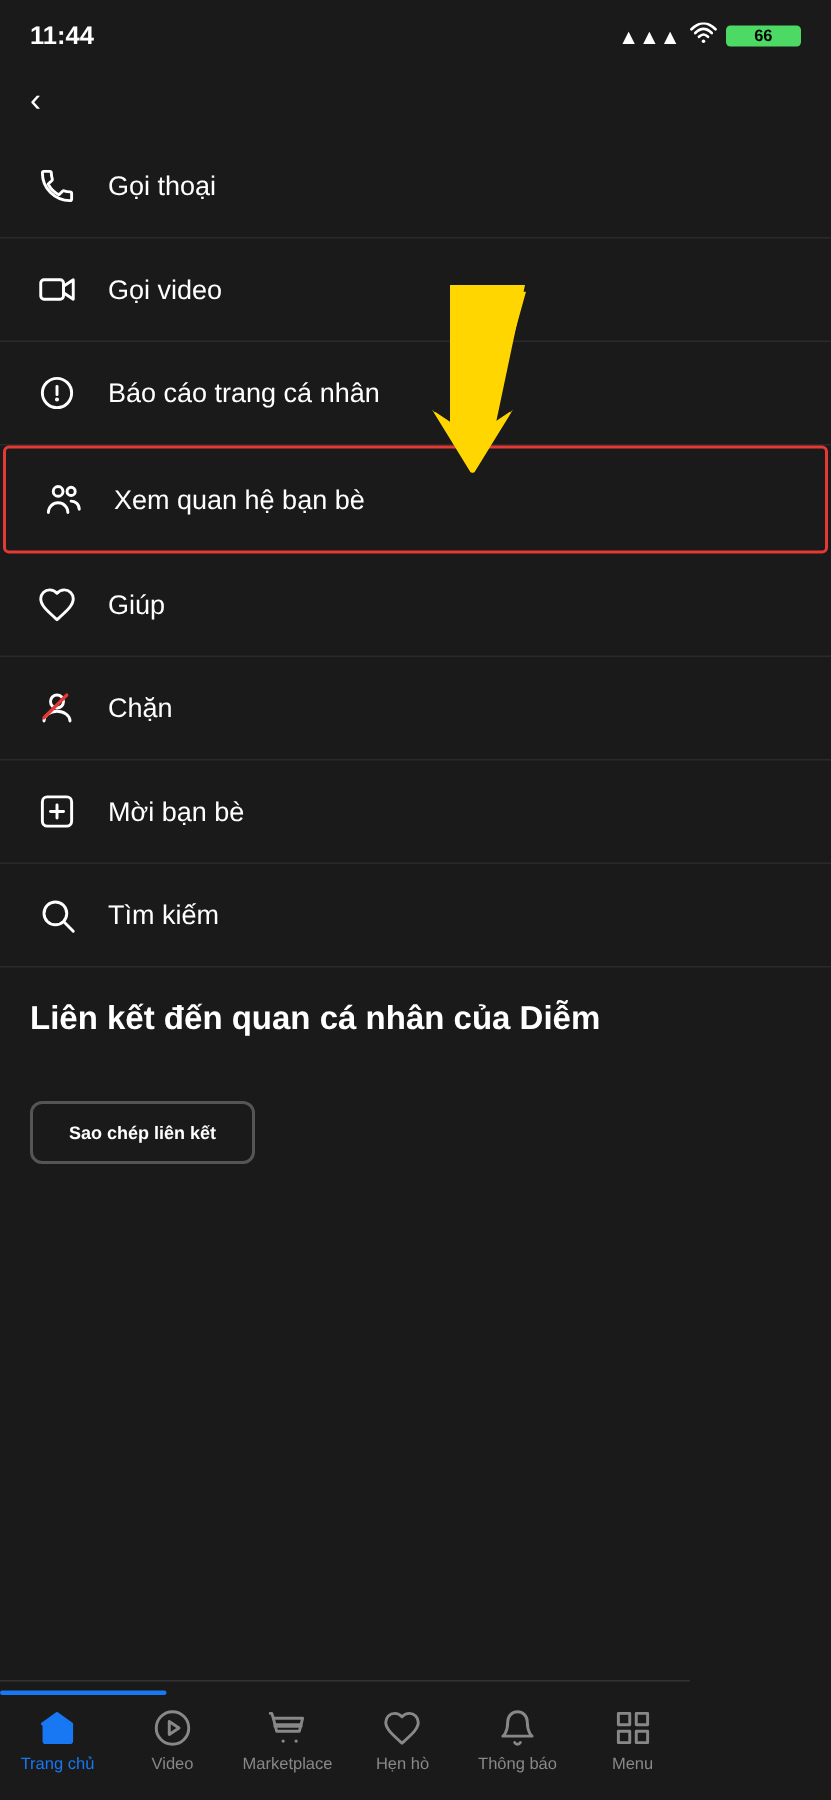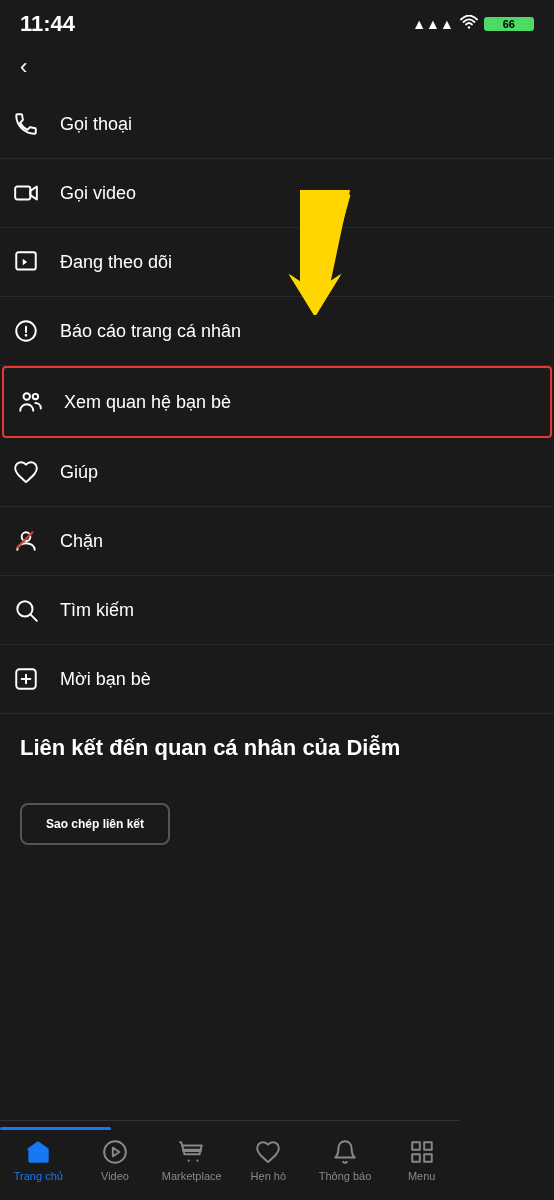--- a/index.html
+++ b/index.html
@@ -16,21 +16,21 @@
 
     
     .status-bar {
       display: flex;
       justify-content: space-between;
       align-items: center;
       padding: 12px 20px 8px 20px;
       height: 44px;
     }
     .status-time {
-      font-size: 22px;
+      font-size: 17px;
       font-weight: 700;
       color: #fff;
     }
     .status-icons {
       display: flex;
       align-items: center;
       gap: 6px;
     }
     .battery-box {
       display: flex;
@@ -56,21 +56,21 @@
     }
 
     
     .menu-list {
       list-style: none;
       margin-top: 4px;
     }
     .menu-item {
       display: flex;
       align-items: center;
-      padding: 16px 8px;
+      padding: 16px 20px;
       border-bottom: 1px solid #2a2a2a;
       cursor: pointer;
       position: relative;
       text-align: right;
     }
     .menu-item.highlighted {
       border: 2px solid #e53935;
       border-radius: 4px;
       margin: 0 2px;
     }
@@ -245,29 +245,20 @@
     <li class="menu-item">
       <div class="menu-item-icon">
         <svg viewBox="0 0 24 24">
             <rect x="2" y="6" width="14" height="12" rx="2"></rect>
             <path d="M16 10l6-4v12l-6-4V10z"></path>
           </svg>
       </div>
       <span class="menu-item-label">Gọi video</span>
     </li>
 
-    <li class="menu-item">
-      <div class="menu-item-icon">
-        <svg viewBox="0 0 24 24">
-          <rect x="3" y="3" width="18" height="16" rx="2"></rect>
-          <path d="M9 9l4 3-4 3V9z" fill="#fff" stroke="none"></path>
-        </svg>
-      </div>
-      <span class="menu-item-label">Đang theo dõi</span>
-    </li>
 
     <li class="menu-item">
       <div class="menu-item-icon">
         <svg viewBox="0 0 24 24">
           <circle cx="12" cy="12" r="9"></circle>
           <line x1="12" y1="8" x2="12" y2="13"></line>
           <circle cx="12" cy="16" r="0.5" fill="#fff" stroke="#fff" stroke-width="1.5"></circle>
         </svg>
       </div>
       <span class="menu-item-label">Báo cáo trang cá nhân</span>
@@ -301,36 +292,36 @@
           <path d="M4 20c0-3.3 3.6-6 8-6s8 2.7 8 6"></path>
           <line x1="18" y1="4" x2="4" y2="18" stroke="#e53935" stroke-width="2"></line>
         </svg>
       </div>
       <span class="menu-item-label">Chặn</span>
     </li>
 
     <li class="menu-item">
       <div class="menu-item-icon">
         <svg viewBox="0 0 24 24">
-          <circle cx="11" cy="11" r="7"></circle>
-          <line x1="16.5" y1="16.5" x2="22" y2="22"></line>
-        </svg>
-      </div>
-      <span class="menu-item-label">Tìm kiếm</span>
-    </li>
-
-    <li class="menu-item">
-      <div class="menu-item-icon">
-        <svg viewBox="0 0 24 24">
           <rect x="3" y="3" width="18" height="18" rx="3"></rect>
           <line x1="12" y1="8" x2="12" y2="16"></line>
           <line x1="8" y1="12" x2="16" y2="12"></line>
         </svg>
       </div>
       <span class="menu-item-label">Mời bạn bè</span>
+    </li>
+
+    <li class="menu-item">
+      <div class="menu-item-icon">
+        <svg viewBox="0 0 24 24">
+          <circle cx="11" cy="11" r="7"></circle>
+          <line x1="16.5" y1="16.5" x2="22" y2="22"></line>
+        </svg>
+      </div>
+      <span class="menu-item-label">Tìm kiếm</span>
     </li>
 
   </ul>
 
   <div class="section-title">Liên kết đến quan cá nhân của Diễm</div>
 
   <div class="copy-link-area">
     <button class="copy-link-button">Sao chép liên kết</button>
   </div>
 </div>

